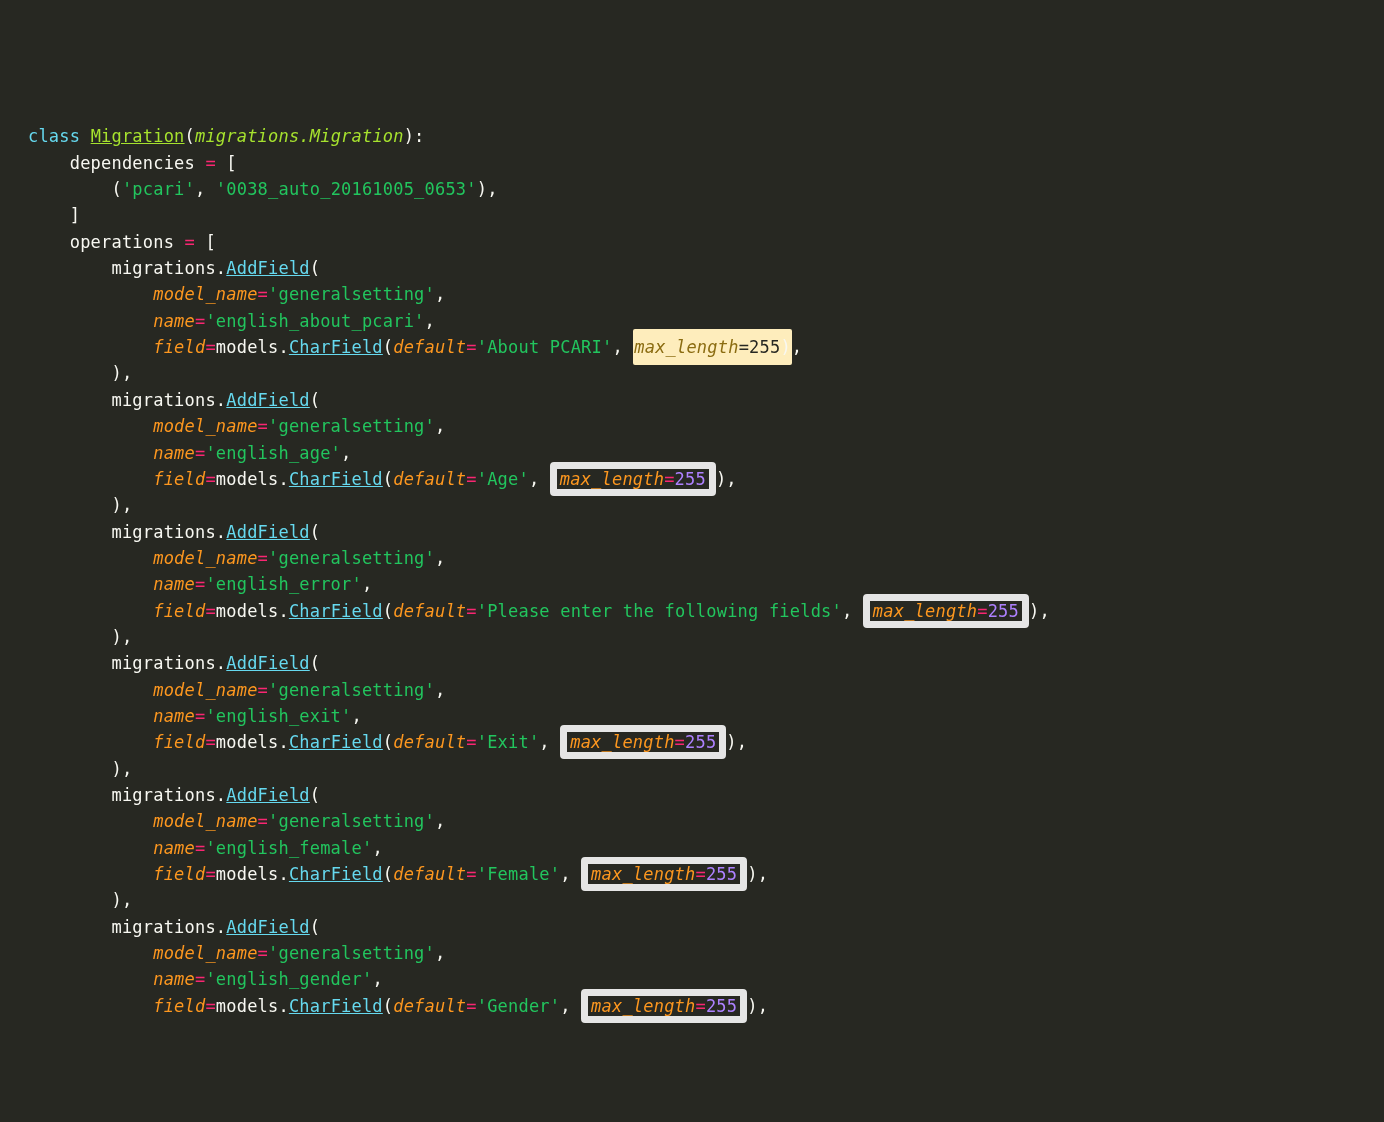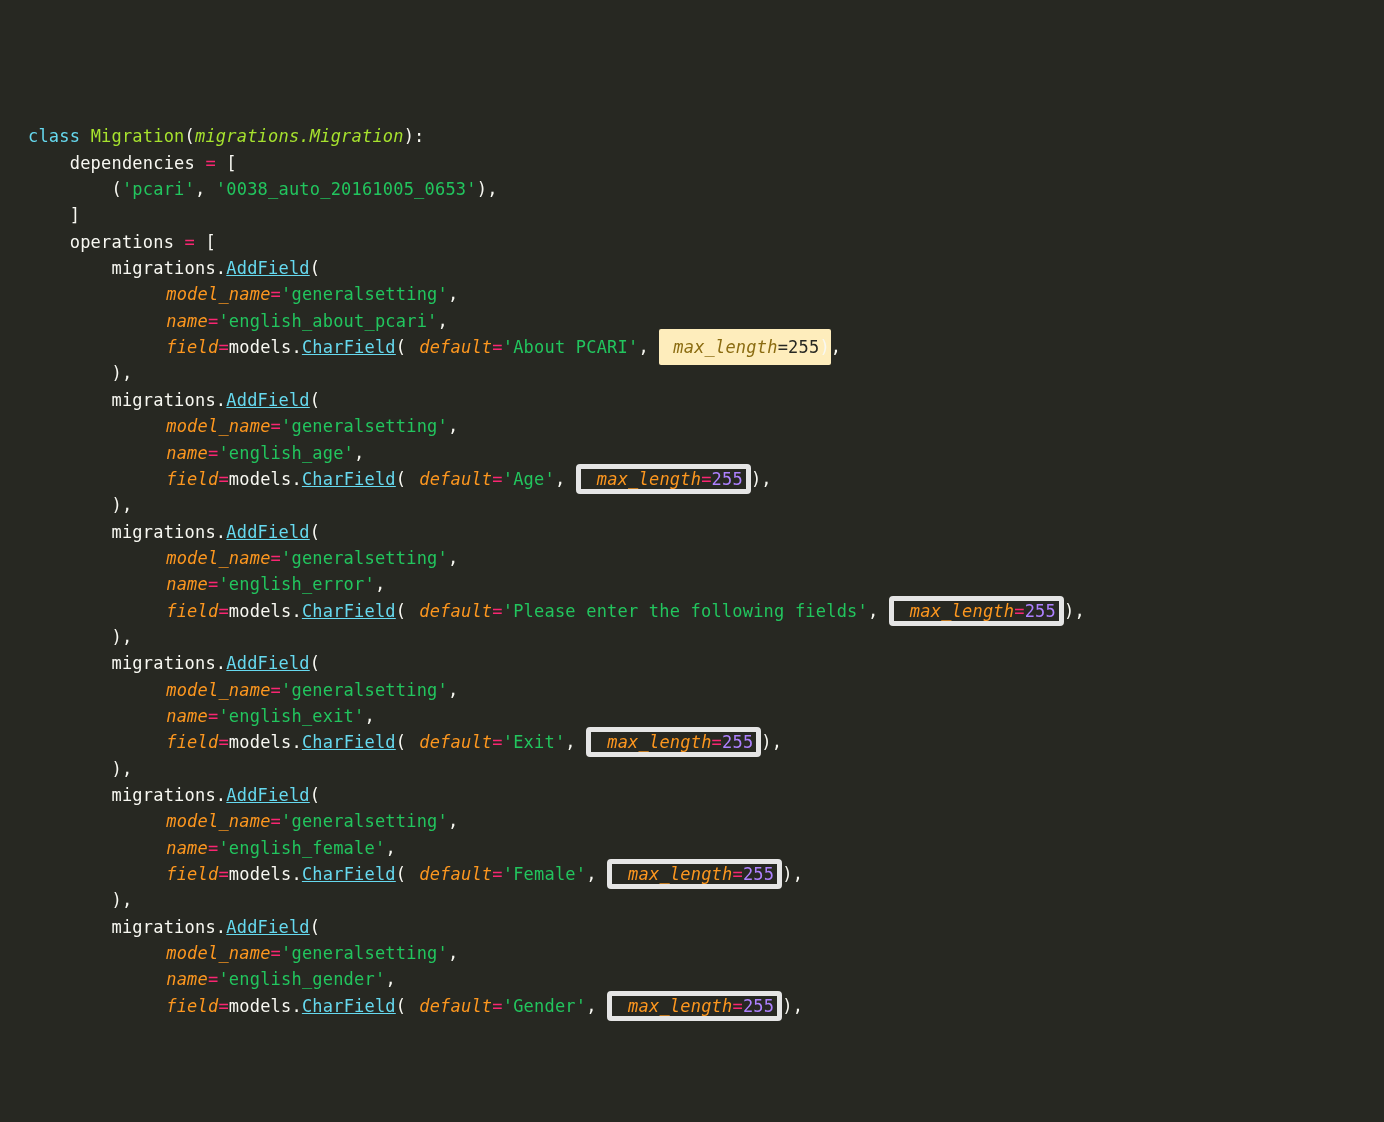--- a/index.html
+++ b/index.html
@@ -7,34 +7,34 @@
     background: #272822;
     font-family: 'Menlo', 'Monaco', 'Consolas', monospace;
     font-size: 17px;
     line-height: 1.55;
     color: #f8f8f2;
     padding: 18px 0 0 28px;
     white-space: pre;
     letter-spacing: 0.2px;
   }
   .kw-class { color: #66d9ef; }
-  .class-name { color: #a6e22e; }
+  .class-name { color: #a6e22e; text-decoration: underline; }
   .base-cls { color: #a6e22e; font-style: italic; text-align: right; }
   .punct { color: #f8f8f2; }
   .attr { color: #f8f8f2; }
   .op { color: #f92672; }
   .str { color: #22c55e; }
   .method { color: #66d9ef; text-decoration: underline; }
-  .kwarg { color: #fd971f; font-style: italic; margin-left: 13px; }
+  .kwarg { color: #fd971f; font-style: italic; }
   .num { color: #ae81ff; }
   .hl-sel { background: #feedbc; color: #272822; border-radius: 2px; padding: 8px 1px; }
   .hl-sel .kwarg { color: #8b6c11; font-style: italic; }
   .hl-sel .op { color: #272822; }
   .hl-sel .num { color: #272822; }
-  .hl-box { border: 5px solid #e5e5e5; border-radius: 4px; padding: 0 3px; }
+  .hl-box { border: 7px solid #e5e5e5; border-radius: 4px; padding: 0 3px; }
   .code-area { position: relative; }
 </style>
 </head>
 <body>
 
 
 
 <div class="code-area" id="code"><div><span class="kw-class">class</span> <span class="class-name">Migration</span><span class="punct">(</span><span class="base-cls">migrations.Migration</span><span class="punct">):</span></div><div></div><div>    <span class="attr">dependencies</span> <span class="op">=</span> <span class="punct">[</span></div><div>        <span class="punct">(</span><span class="str">'pcari'</span><span class="punct">, </span><span class="str">'0038_auto_20161005_0653'</span><span class="punct">),</span></div><div>    <span class="punct">]</span></div><div></div><div>    <span class="attr">operations</span> <span class="op">=</span> <span class="punct">[</span></div><div>        <span class="attr">migrations</span><span class="punct">.</span><span class="method">AddField</span><span class="punct">(</span></div><div>            <span class="kwarg">model_name</span><span class="op">=</span><span class="str">'generalsetting'</span><span class="punct">,</span></div><div>            <span class="kwarg">name</span><span class="op">=</span><span class="str">'english_about_pcari'</span><span class="punct">,</span></div><div>            <span class="kwarg">field</span><span class="op">=</span><span class="attr">models</span><span class="punct">.</span><span class="method">CharField</span><span class="punct">(</span><span class="kwarg">default</span><span class="op">=</span><span class="str">'About PCARI'</span><span class="punct">, </span><span class="hl-sel"><span class="kwarg">max_length</span><span class="op">=</span><span class="num">255</span><span class="punct">)</span></span><span class="punct">,</span></div><div>        <span class="punct">),</span></div><div>        <span class="attr">migrations</span><span class="punct">.</span><span class="method">AddField</span><span class="punct">(</span></div><div>            <span class="kwarg">model_name</span><span class="op">=</span><span class="str">'generalsetting'</span><span class="punct">,</span></div><div>            <span class="kwarg">name</span><span class="op">=</span><span class="str">'english_age'</span><span class="punct">,</span></div><div>            <span class="kwarg">field</span><span class="op">=</span><span class="attr">models</span><span class="punct">.</span><span class="method">CharField</span><span class="punct">(</span><span class="kwarg">default</span><span class="op">=</span><span class="str">'Age'</span><span class="punct">, </span><span class="hl-box"><span class="kwarg">max_length</span><span class="op">=</span><span class="num">255</span></span><span class="punct">),</span></div><div>        <span class="punct">),</span></div><div>        <span class="attr">migrations</span><span class="punct">.</span><span class="method">AddField</span><span class="punct">(</span></div><div>            <span class="kwarg">model_name</span><span class="op">=</span><span class="str">'generalsetting'</span><span class="punct">,</span></div><div>            <span class="kwarg">name</span><span class="op">=</span><span class="str">'english_error'</span><span class="punct">,</span></div><div>            <span class="kwarg">field</span><span class="op">=</span><span class="attr">models</span><span class="punct">.</span><span class="method">CharField</span><span class="punct">(</span><span class="kwarg">default</span><span class="op">=</span><span class="str">'Please enter the following fields'</span><span class="punct">, </span><span class="hl-box"><span class="kwarg">max_length</span><span class="op">=</span><span class="num">255</span></span><span class="punct">),</span></div><div>        <span class="punct">),</span></div><div>        <span class="attr">migrations</span><span class="punct">.</span><span class="method">AddField</span><span class="punct">(</span></div><div>            <span class="kwarg">model_name</span><span class="op">=</span><span class="str">'generalsetting'</span><span class="punct">,</span></div><div>            <span class="kwarg">name</span><span class="op">=</span><span class="str">'english_exit'</span><span class="punct">,</span></div><div>            <span class="kwarg">field</span><span class="op">=</span><span class="attr">models</span><span class="punct">.</span><span class="method">CharField</span><span class="punct">(</span><span class="kwarg">default</span><span class="op">=</span><span class="str">'Exit'</span><span class="punct">, </span><span class="hl-box"><span class="kwarg">max_length</span><span class="op">=</span><span class="num">255</span></span><span class="punct">),</span></div><div>        <span class="punct">),</span></div><div>        <span class="attr">migrations</span><span class="punct">.</span><span class="method">AddField</span><span class="punct">(</span></div><div>            <span class="kwarg">model_name</span><span class="op">=</span><span class="str">'generalsetting'</span><span class="punct">,</span></div><div>            <span class="kwarg">name</span><span class="op">=</span><span class="str">'english_female'</span><span class="punct">,</span></div><div>            <span class="kwarg">field</span><span class="op">=</span><span class="attr">models</span><span class="punct">.</span><span class="method">CharField</span><span class="punct">(</span><span class="kwarg">default</span><span class="op">=</span><span class="str">'Female'</span><span class="punct">, </span><span class="hl-box"><span class="kwarg">max_length</span><span class="op">=</span><span class="num">255</span></span><span class="punct">),</span></div><div>        <span class="punct">),</span></div><div>        <span class="attr">migrations</span><span class="punct">.</span><span class="method">AddField</span><span class="punct">(</span></div><div>            <span class="kwarg">model_name</span><span class="op">=</span><span class="str">'generalsetting'</span><span class="punct">,</span></div><div>            <span class="kwarg">name</span><span class="op">=</span><span class="str">'english_gender'</span><span class="punct">,</span></div><div>            <span class="kwarg">field</span><span class="op">=</span><span class="attr">models</span><span class="punct">.</span><span class="method">CharField</span><span class="punct">(</span><span class="kwarg">default</span><span class="op">=</span><span class="str">'Gender'</span><span class="punct">, </span><span class="hl-box"><span class="kwarg">max_length</span><span class="op">=</span><span class="num">255</span></span><span class="punct">),</span></div></div>
 
 

